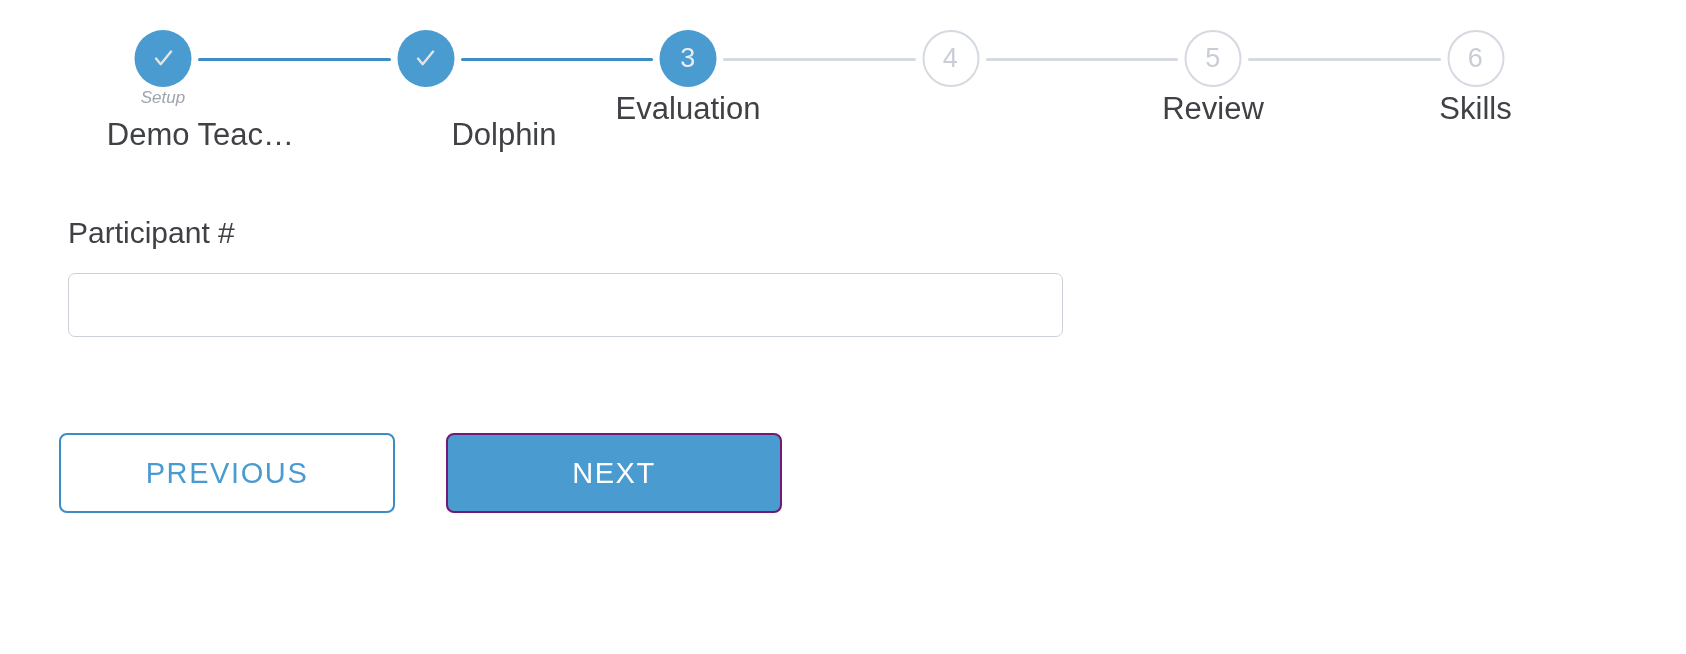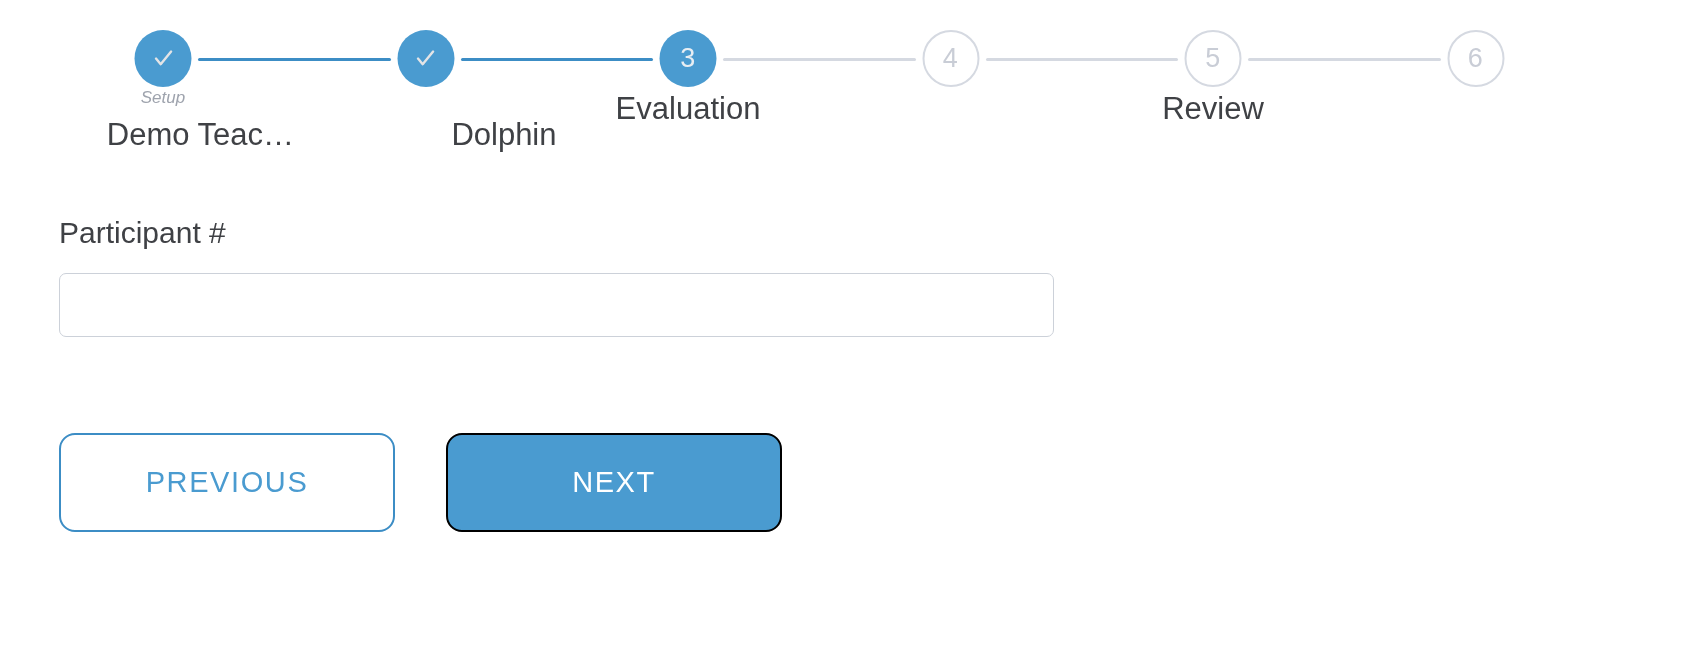--- a/index.html
+++ b/index.html
@@ -122,21 +122,21 @@
     white-space: nowrap;
     overflow: hidden;
     text-overflow: ellipsis;
   }
   .main-label.with-sub { top: 116px; text-align: right; }
   .main-label.no-sub   { top: 90px; }
 
   
   .form-area {
     position: absolute;
-    left: 59px;
+    left: 68px;
     top: 215px;
   }
 
   .field-label {
     font-size: 30px;
     color: #3f4145;
     line-height: 1.2;
     margin: 0 0 22px 0;
     font-weight: 400;
   }
@@ -161,22 +161,22 @@
   .button-row {
     position: absolute;
     left: 59px;
     top: 433px;
     display: flex;
     gap: 51px;
   }
 
   .btn {
     box-sizing: border-box;
-    height: 99px;
-    border-radius: 16px;
+    height: 80px;
+    border-radius: 8px;
     font-family: "Liberation Sans", sans-serif;
     font-size: 29px;
     letter-spacing: 1.6px;
     display: flex;
     align-items: center;
     justify-content: center;
     cursor: pointer;
     user-select: none;
     padding: 0;
   }
@@ -184,21 +184,21 @@
   .btn-outline {
     width: 336px;
     background: #ffffff;
     border: 2px solid #3c8dc5;
     color: #4a9bd0;
   }
 
   .btn-filled {
     width: 336px;
     background: #4a9bd0;
-    border: 2px solid #000000;
+    border: 2px solid #701a75;
     color: #ffffff;
   }
 </style>
 </head>
 <body>
 
 <div class="page">
 
   <div class="stepper" id="stepper">
       <div class="connector on" style="left: 198px; width: 192.5px;"></div>
@@ -249,20 +249,21 @@
           </div>
         </div>
         <div class="main-label no-sub">Review</div>
       </div>
       <div class="step" style="left: 1344.5px;">
         <div class="circle-row">
           <div class="circle pending">
             <span class="num">6</span>
           </div>
         </div>
+        <div class="main-label no-sub">Skills</div>
       </div>
     </div>
 
   <div class="form-area">
     <div class="field-label">Participant #</div>
     <input class="text-input" type="text" placeholder="" style="">
   </div>
 
   <div class="button-row">
     <button class="btn btn-outline">PREVIOUS</button>

